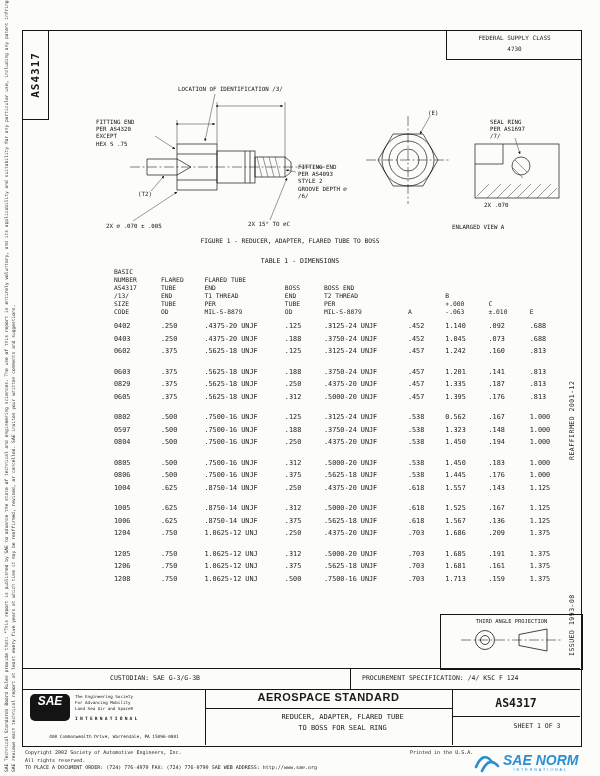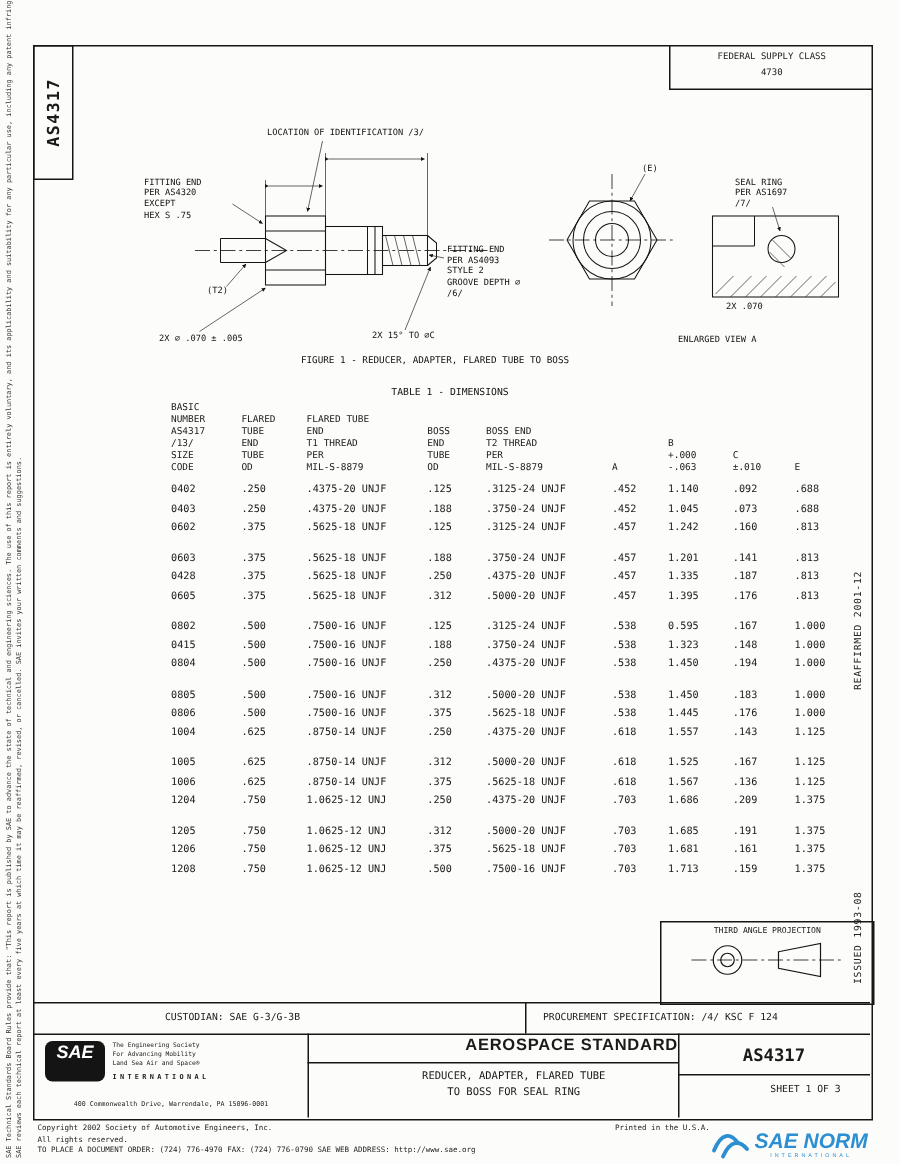--- a/index.html
+++ b/index.html
@@ -29,21 +29,21 @@
   .dim-table td{font-size:6.8px;line-height:12.5px;padding:0 2px;white-space:nowrap;}
   .dim-table .c0{width:46px}.dim-table .c1{width:42px}.dim-table .c2{width:80px}
   .dim-table .c3{width:38px}.dim-table .c4{width:84px}.dim-table .c5{width:36px}
   .dim-table .c6{width:42px}.dim-table .c7{width:40px}.dim-table .c8{width:34px}
   .dim-table tr.gap td{height:8px;}
   .tap-box{position:absolute;left:440px;top:614px;width:141px;height:54px;border:1.2px solid #161616;text-align:center;}
   .tap-box .t{font-size:5.4px;padding-top:3px;}
   .hline{position:absolute;border-top:1.2px solid #161616;height:0;}
   .vline{position:absolute;border-left:1.2px solid #161616;width:0;}
   .foot-txt{position:absolute;font-size:6.5px;}
-  .title-big{position:absolute;left:205px;top:691px;width:247px;text-align:right;font-weight:bold;
+  .title-big{position:absolute;left:205px;top:691px;width:247px;text-align:center;font-weight:bold;
              font-size:11px;font-family:"Liberation Sans","DejaVu Sans",sans-serif;letter-spacing:.5px;}
   .subtitle{position:absolute;left:219px;top:712px;width:247px;text-align:center;font-size:7px;
             line-height:1.5;white-space:pre-line;}
   .as-num{position:absolute;left:452px;top:696px;width:128px;text-align:center;font-weight:bold;font-size:11.5px;}
   .sheet{position:absolute;left:452px;top:722px;width:128px;text-align:center;font-size:6.5px;padding-left:21px;}
   .sae-logo{position:absolute;left:30px;top:694px;width:40px;height:27px;background:#141414;border-radius:5px;
             color:#fff;display:flex;align-items:flex-start;justify-content:center;font-weight:bold;
             font-style:italic;font-size:12px;font-family:"Liberation Sans",sans-serif;}
   .sae-tag{position:absolute;left:75px;top:694px;font-size:4.2px;line-height:1.45;white-space:pre-line;}
   .sae-intl{position:absolute;left:75px;top:716px;font-size:4.6px;letter-spacing:2.2px;font-weight:bold;}
@@ -226,21 +226,21 @@
           <td class="c1">.375</td>
           <td class="c2">.5625-18 UNJF</td>
           <td class="c3">.188</td>
           <td class="c4">.3750-24 UNJF</td>
           <td class="c5">.457</td>
           <td class="c6">1.201</td>
           <td class="c7">.141</td>
           <td class="c8">.813</td>
         </tr>
         <tr>
-          <td class="c0">0428</td>
+          <td class="c0">0829</td>
           <td class="c1">.375</td>
           <td class="c2">.5625-18 UNJF</td>
           <td class="c3">.250</td>
           <td class="c4">.4375-20 UNJF</td>
           <td class="c5">.457</td>
           <td class="c6">1.335</td>
           <td class="c7">.187</td>
           <td class="c8">.813</td>
         </tr>
         <tr>
@@ -257,26 +257,26 @@
         <tr class="gap">
           <td colspan="9"></td>
         </tr>
         <tr>
           <td class="c0">0802</td>
           <td class="c1">.500</td>
           <td class="c2">.7500-16 UNJF</td>
           <td class="c3">.125</td>
           <td class="c4">.3125-24 UNJF</td>
           <td class="c5">.538</td>
-          <td class="c6">0.595</td>
+          <td class="c6">0.562</td>
           <td class="c7">.167</td>
           <td class="c8">1.000</td>
         </tr>
         <tr>
-          <td class="c0">0415</td>
+          <td class="c0">0597</td>
           <td class="c1">.500</td>
           <td class="c2">.7500-16 UNJF</td>
           <td class="c3">.188</td>
           <td class="c4">.3750-24 UNJF</td>
           <td class="c5">.538</td>
           <td class="c6">1.323</td>
           <td class="c7">.148</td>
           <td class="c8">1.000</td>
         </tr>
         <tr>

